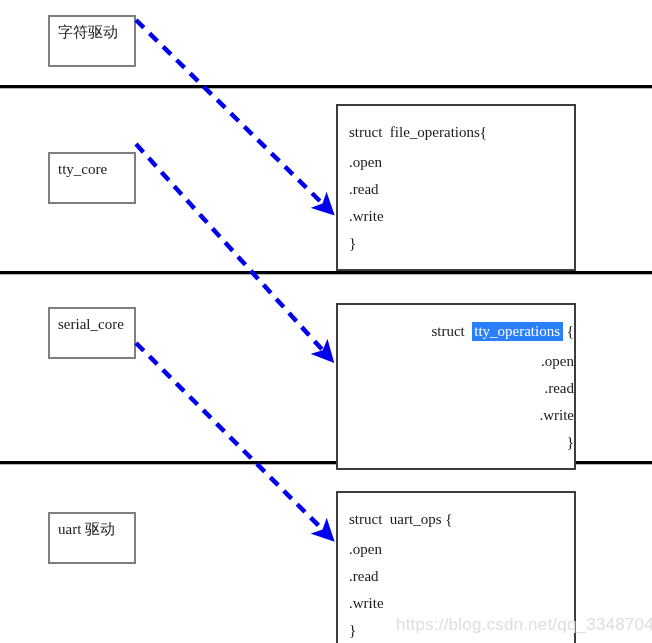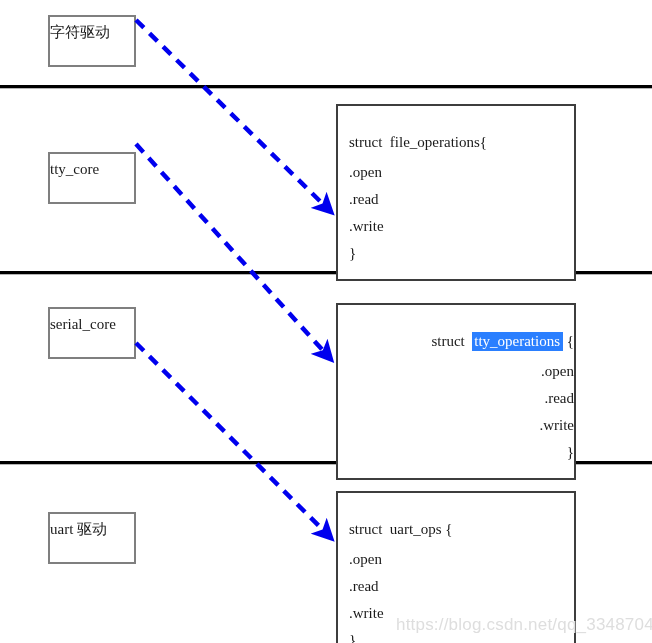--- a/index.html
+++ b/index.html
@@ -30,21 +30,21 @@
   .module-box {
     position: absolute;
     width: 88px;
     height: 52px;
     background: #ffffff;
     border: 2px solid #7f7f7f;
     box-sizing: border-box;
   }
   .module-label {
     position: absolute;
-    left: 0;
+    left: 8px;
     top: 7px;
     font-size: 15px;
     color: #1a1a1a;
     white-space: nowrap;
     line-height: 1.1;
   }
 
   
   .struct-box {
     position: absolute;
@@ -55,21 +55,21 @@
     box-sizing: border-box;
   }
   .struct-line {
     font-size: 15px;
     color: #1a1a1a;
     padding: 0 0 0 11px;
     height: 27px;
     line-height: 27px;
     white-space: nowrap;
   }
-  .struct-line:first-child { padding-top: 20px; height: 33px; line-height: 33px; }
+  .struct-line:first-child { padding-top: 10px; height: 33px; line-height: 33px; }
   .struct-line:last-child  { padding-bottom: 6px; height: 33px; line-height: 27px; }
 
   .hl {
     background: #2a7fff;
     color: #ffffff;
     padding: 1px 3px 2px 2px;
   }
 
   
   #arrows {

